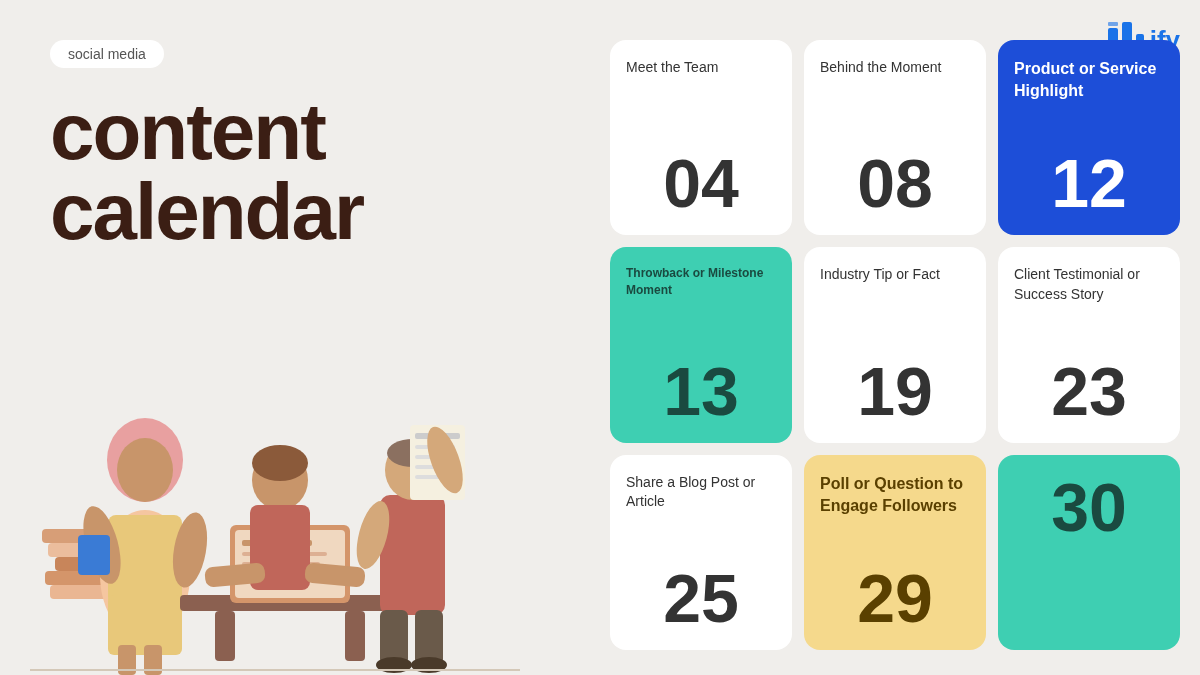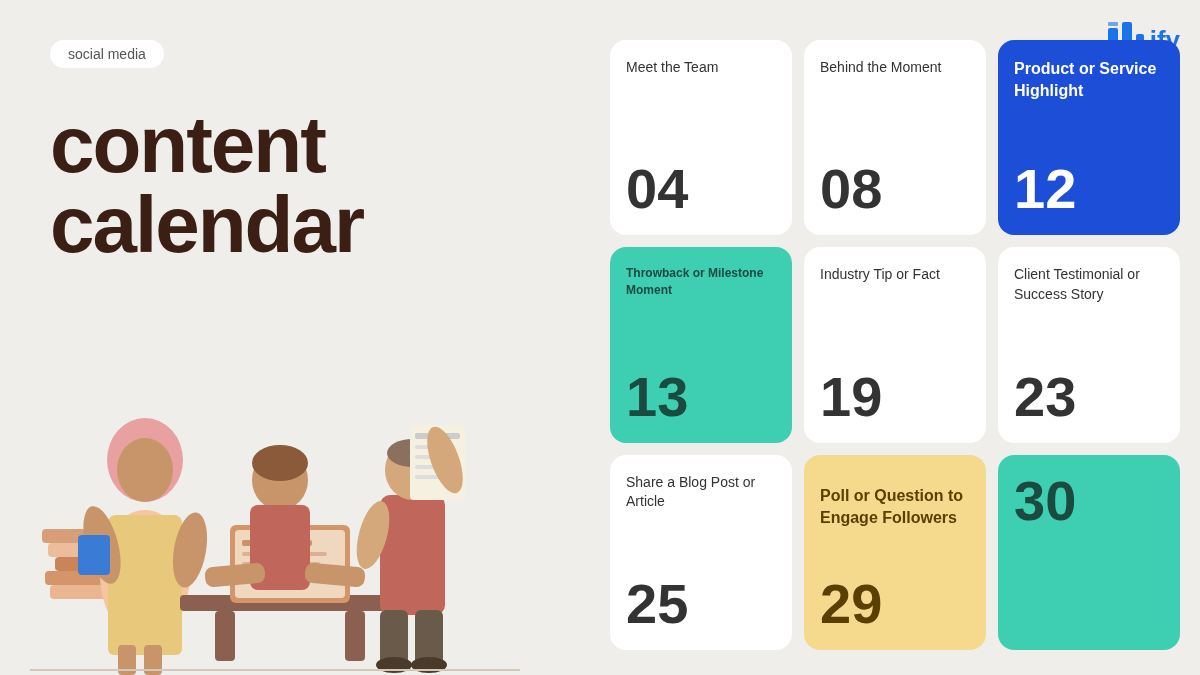--- a/index.html
+++ b/index.html
@@ -22,21 +22,21 @@
       padding: 40px 40px 0 50px;
     }
 
     .social-media-badge {
       display: inline-block;
       background: white;
       border-radius: 20px;
       padding: 6px 18px;
       font-size: 14px;
       color: #555;
-      margin-bottom: 37px;
+      margin-bottom: 24px;
     }
 
     .main-title {
       font-size: 80px;
       font-weight: 900;
       color: #3b1e14;
       line-height: 1.0;
       letter-spacing: -2px;
     }
 
@@ -71,24 +71,24 @@
     }
 
     .card-title {
       font-size: 14px;
       color: #333;
       font-weight: 400;
       line-height: 1.4;
     }
 
     .card-number {
-      font-size: 56px;
+      font-size: 68px;
       font-weight: 700;
       color: #333;
-      text-align: left;
+      text-align: center;
       line-height: 1;
     }
 
     
     .card-red {
       background: #1d4ed8;
     }
     .card-red .card-title {
       color: white;
       font-weight: 700;
@@ -110,21 +110,20 @@
       color: #1a4a40;
     }
 
     .card-yellow {
       background: #f5d98c;
     }
     .card-yellow .card-title {
       color: #5a4000;
       font-weight: 700;
       font-size: 16px;
-      margin-top: 12px;
     }
     .card-yellow .card-number {
       color: #5a4000;
     }
 
     .card-teal2 {
       background: #3ecfb2;
     }
     .card-teal2 .card-title {
       color: #1a4a40;

